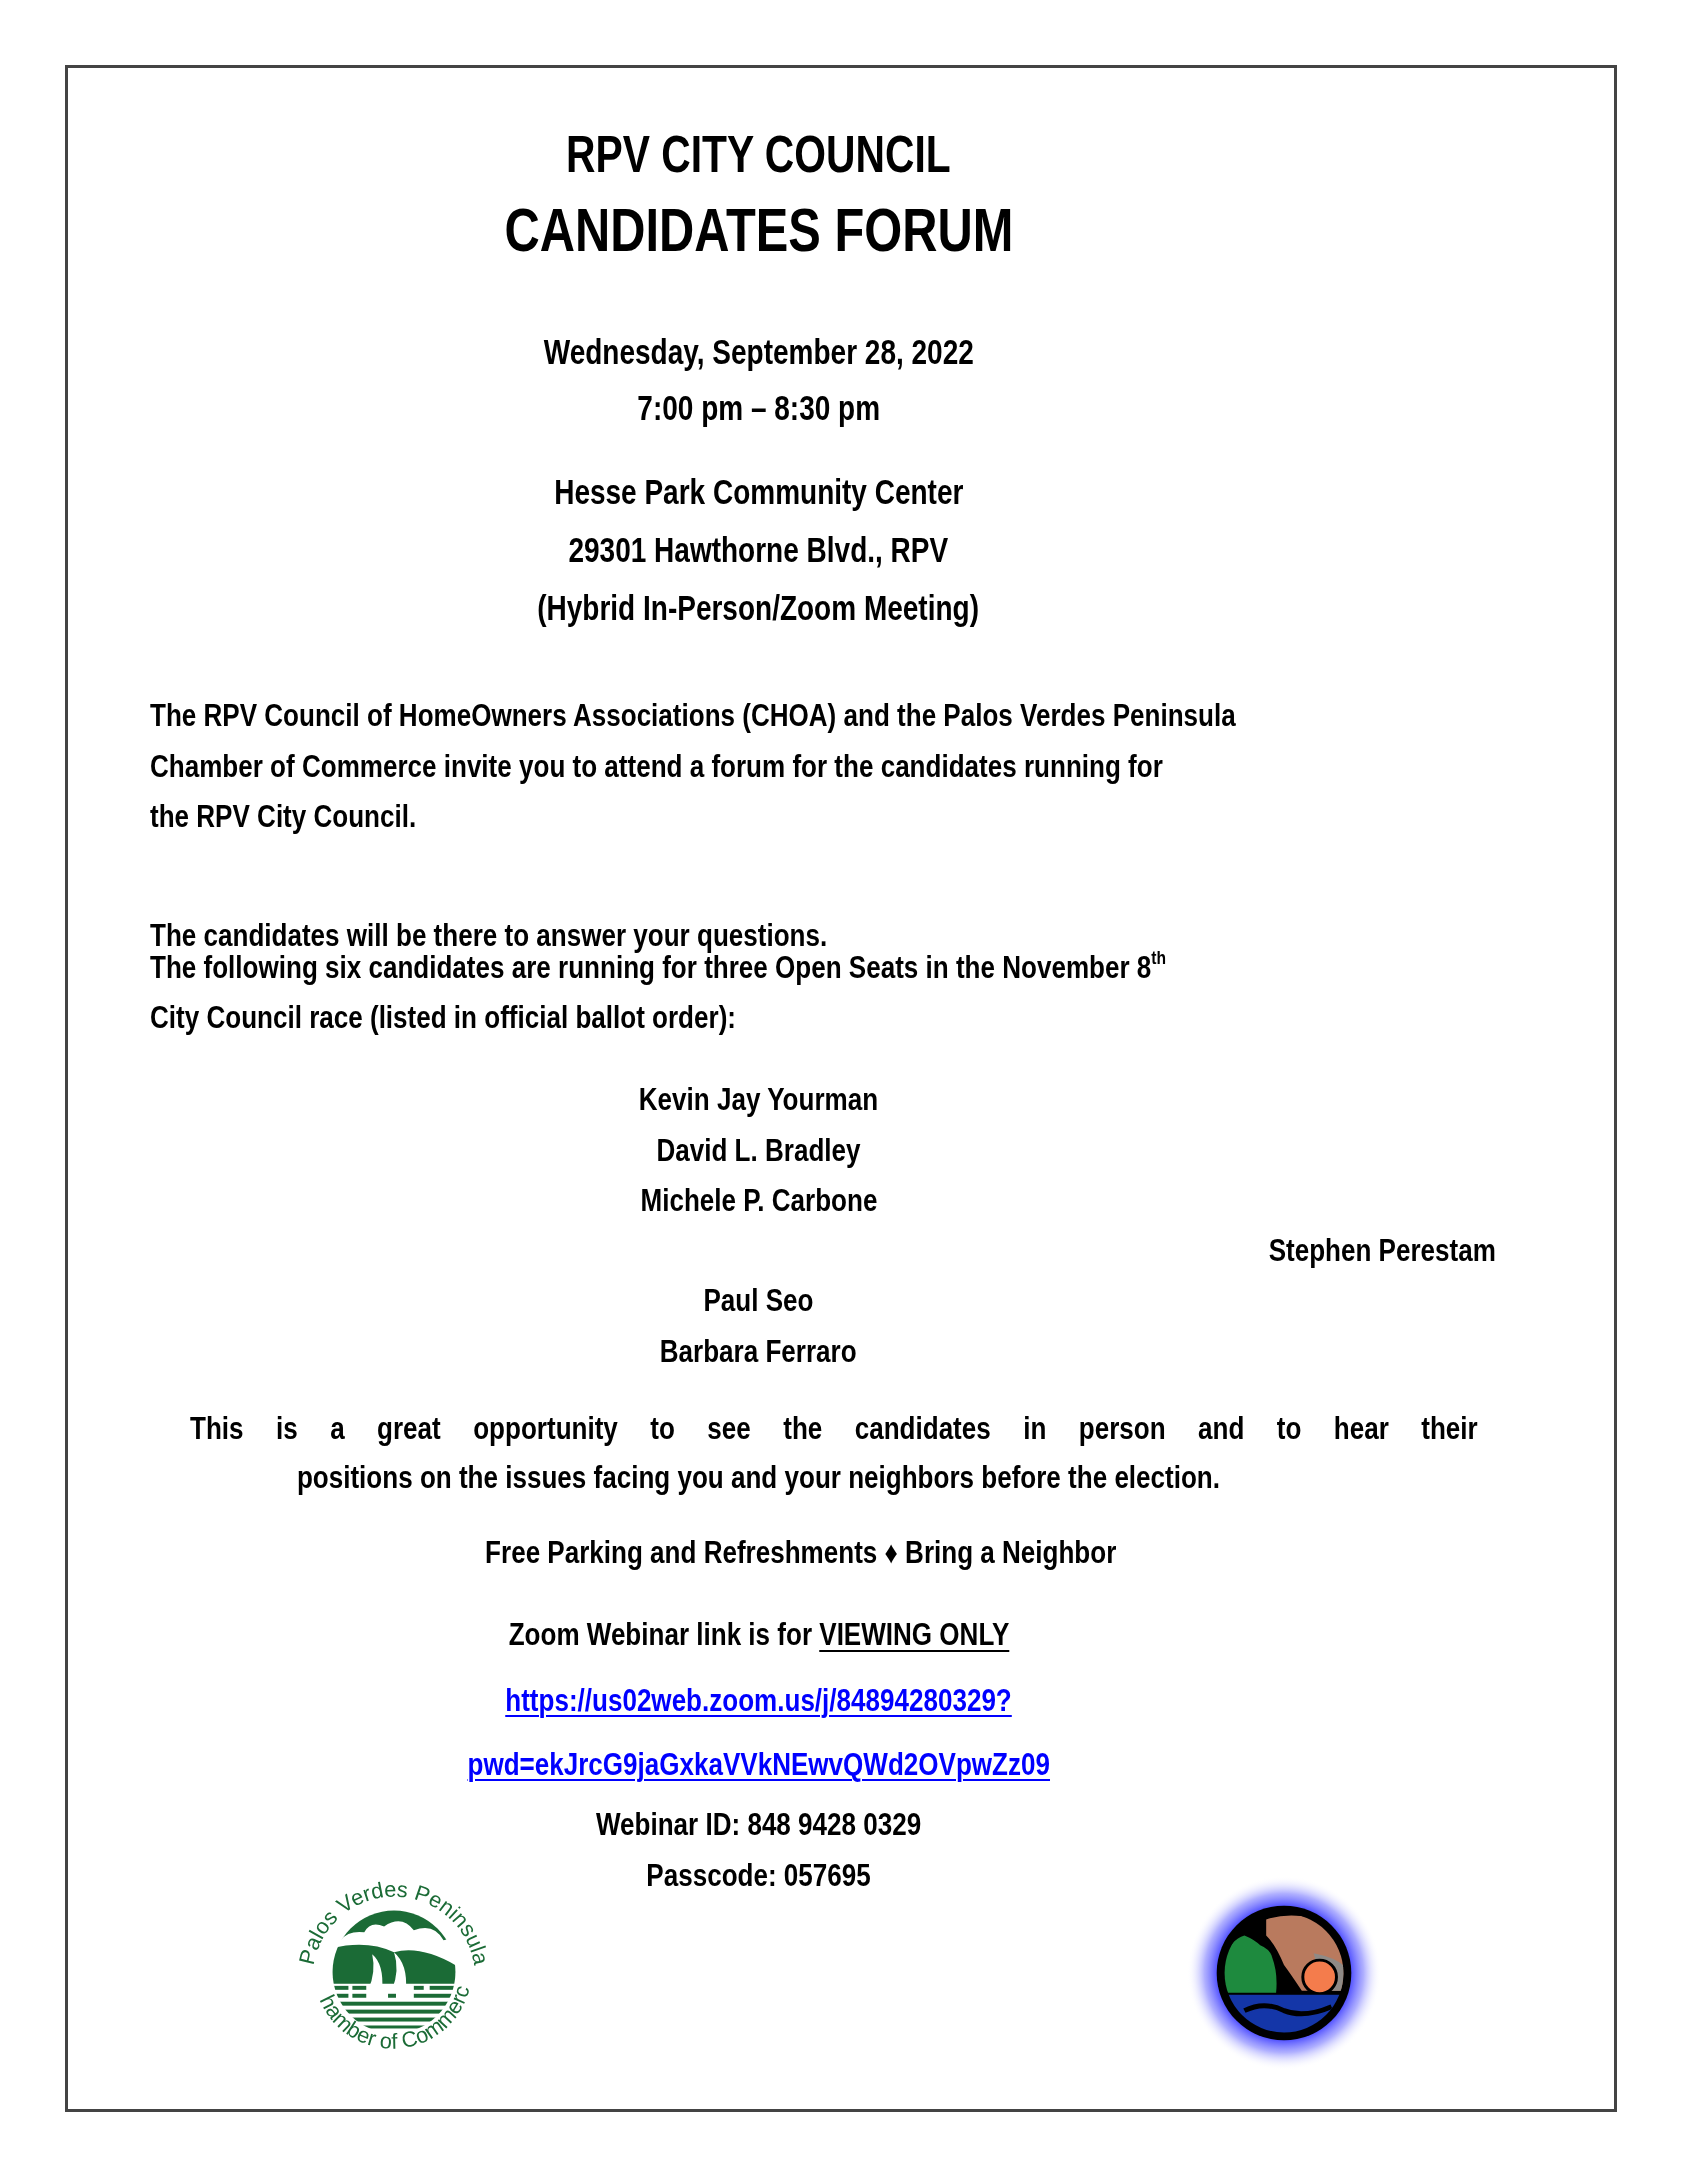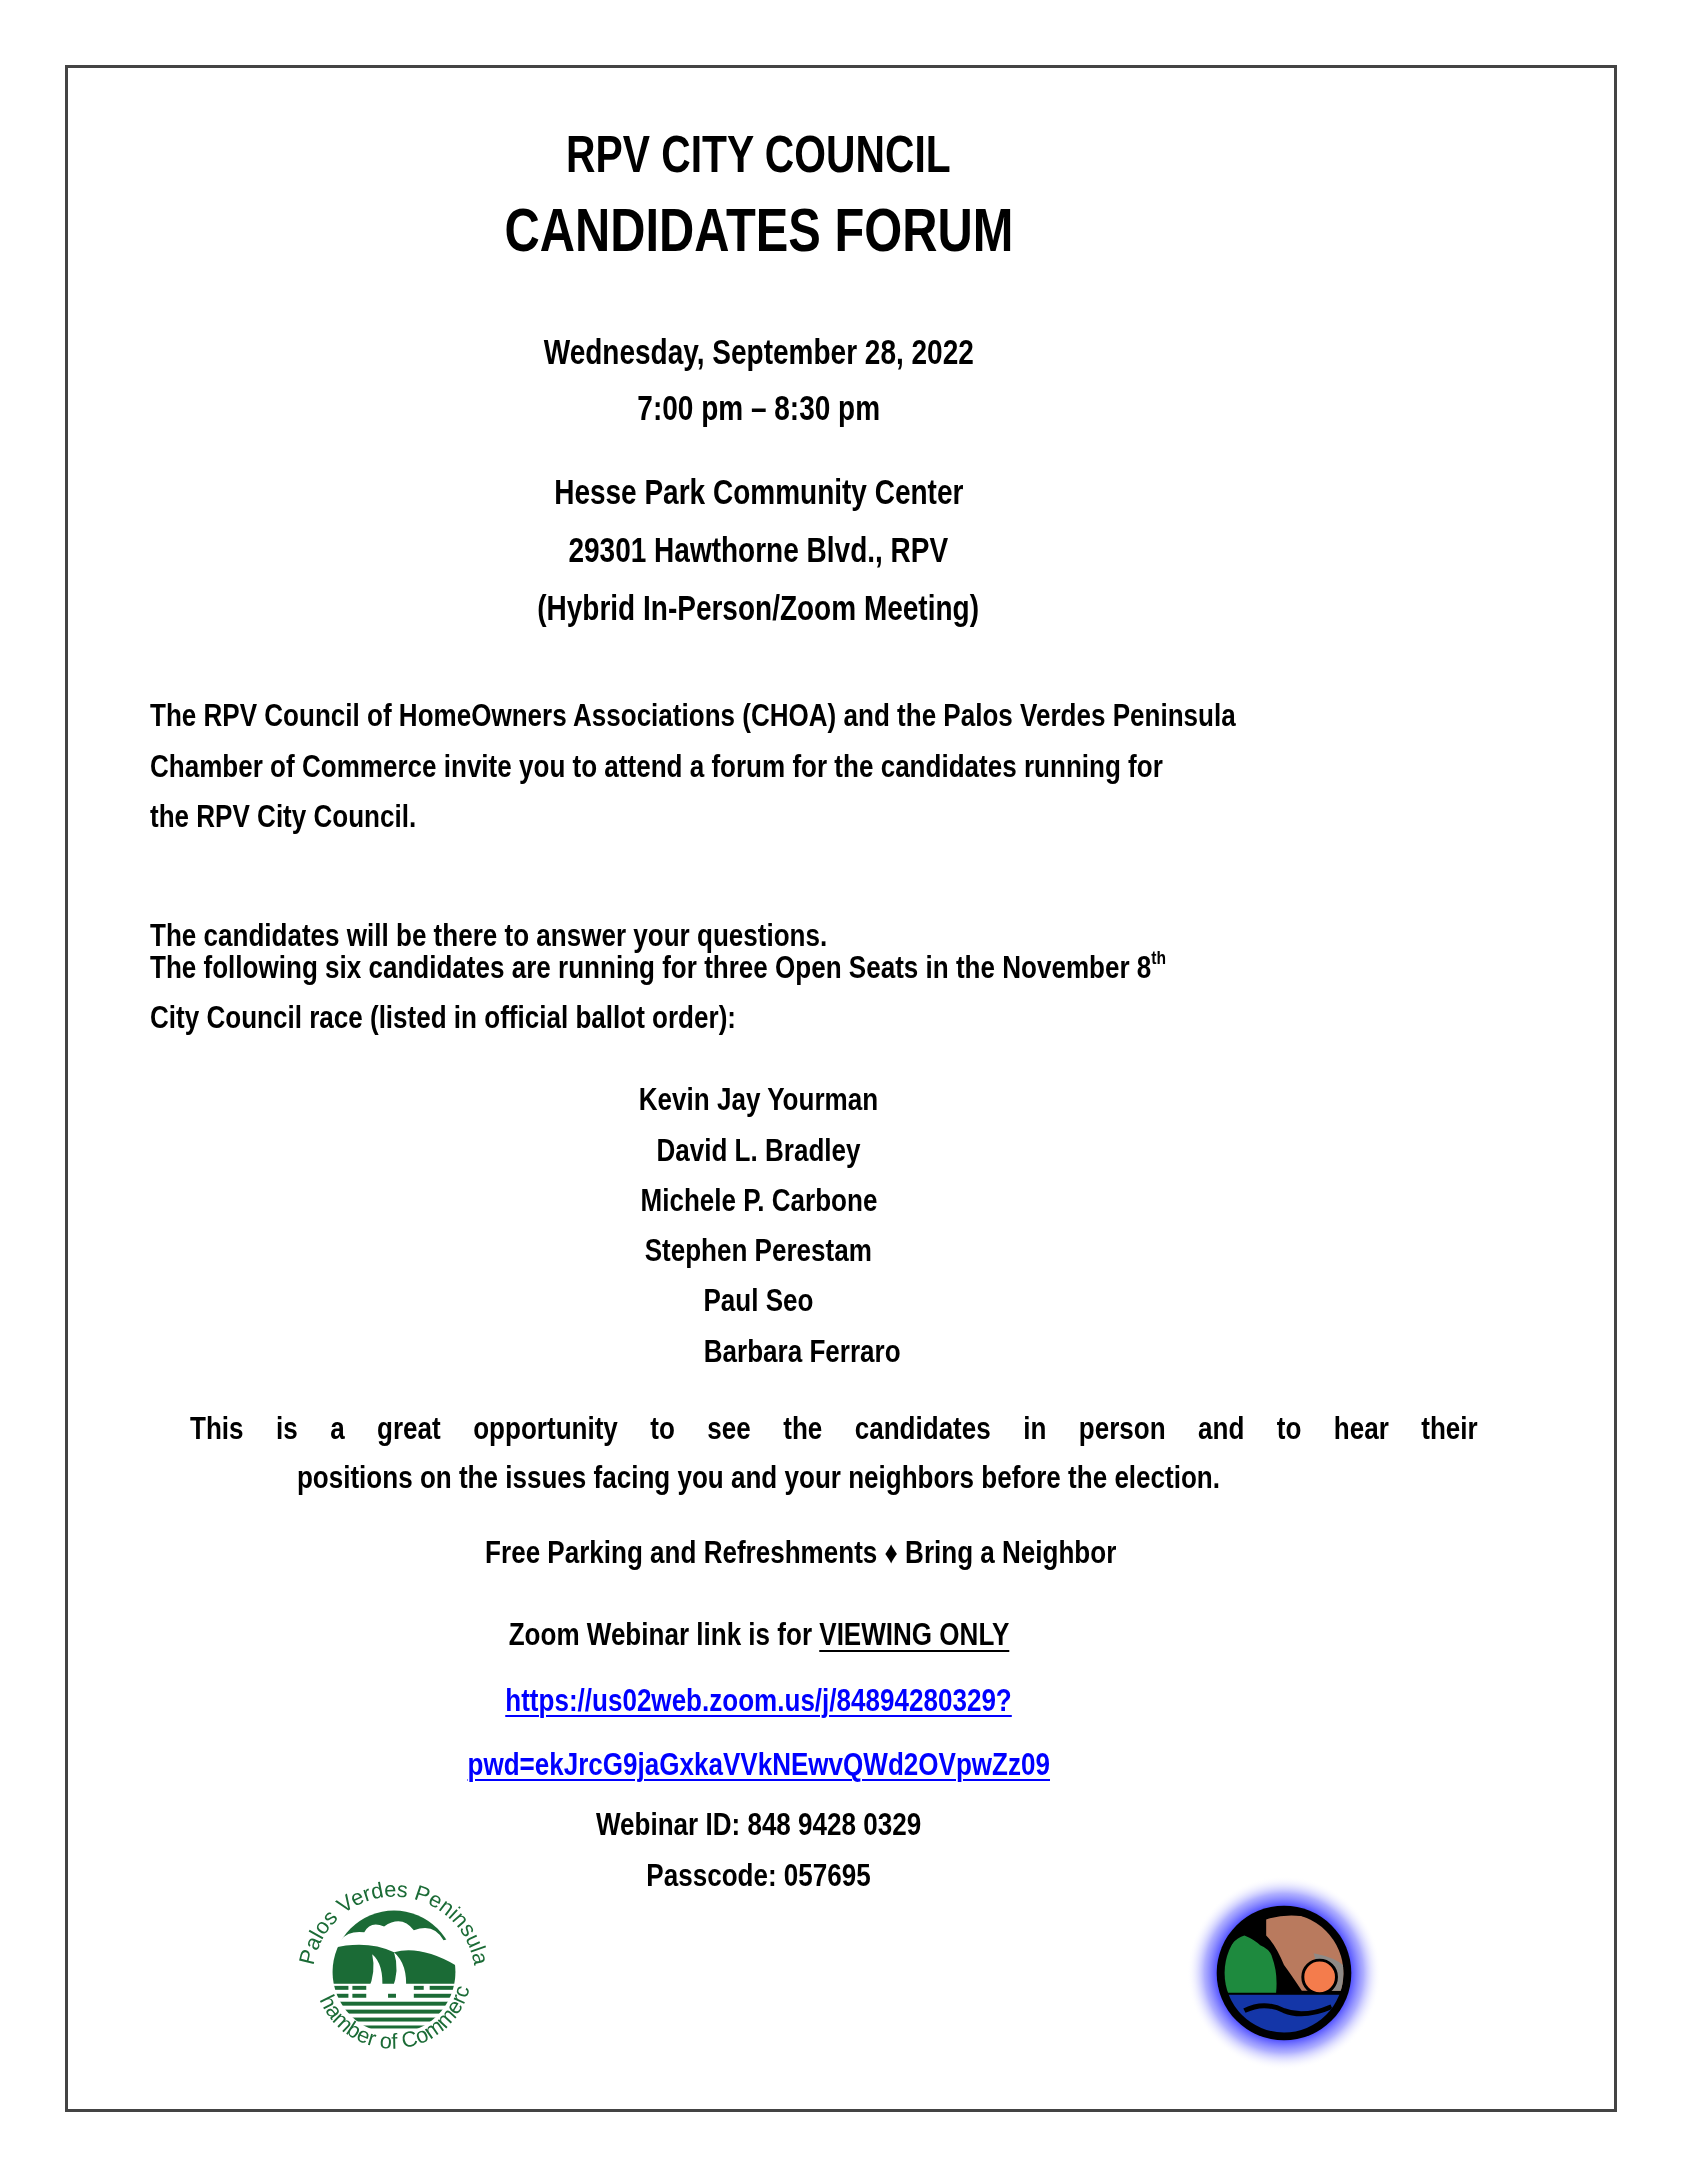--- a/index.html
+++ b/index.html
@@ -73,23 +73,23 @@
   <span><span>The following six candidates are running for three Open Seats in the November 8</span><sup>th</sup></span>
 </div>
 <div class="p" style="top:1002px;">
   <span>City Council race (listed in official ballot order):</span>
 </div>
 
 <div>
   <div class="line c" style="top:1084px;"><span>Kevin Jay Yourman</span></div>
   <div class="line c" style="top:1135px;"><span>David L. Bradley</span></div>
   <div class="line c" style="top:1185px;"><span>Michele P. Carbone</span></div>
-  <div class="line c" style="top:1235px;"><span>Stephen Perestam</span></div>
+  <div class="line c" style="top:1235px;text-align:right;"><span>Stephen Perestam</span></div>
   <div class="line c" style="top:1285px;"><span>Paul Seo</span></div>
-  <div class="line c" style="top:1336px;padding-left:44px;"><span>Barbara Ferraro</span></div>
+  <div class="line c" style="top:1336px;"><span>Barbara Ferraro</span></div>
 </div>
 
 <div class="just" style="top:1413px;">
   <div>This is a great opportunity to see the candidates in person and to hear their</div>
 </div>
 <div class="line c" style="top:1462px;">
   <span>positions on the issues facing you and your neighbors before the election.</span>
 </div>
 
 <div class="line c" style="top:1537px;padding-left:42px;">

